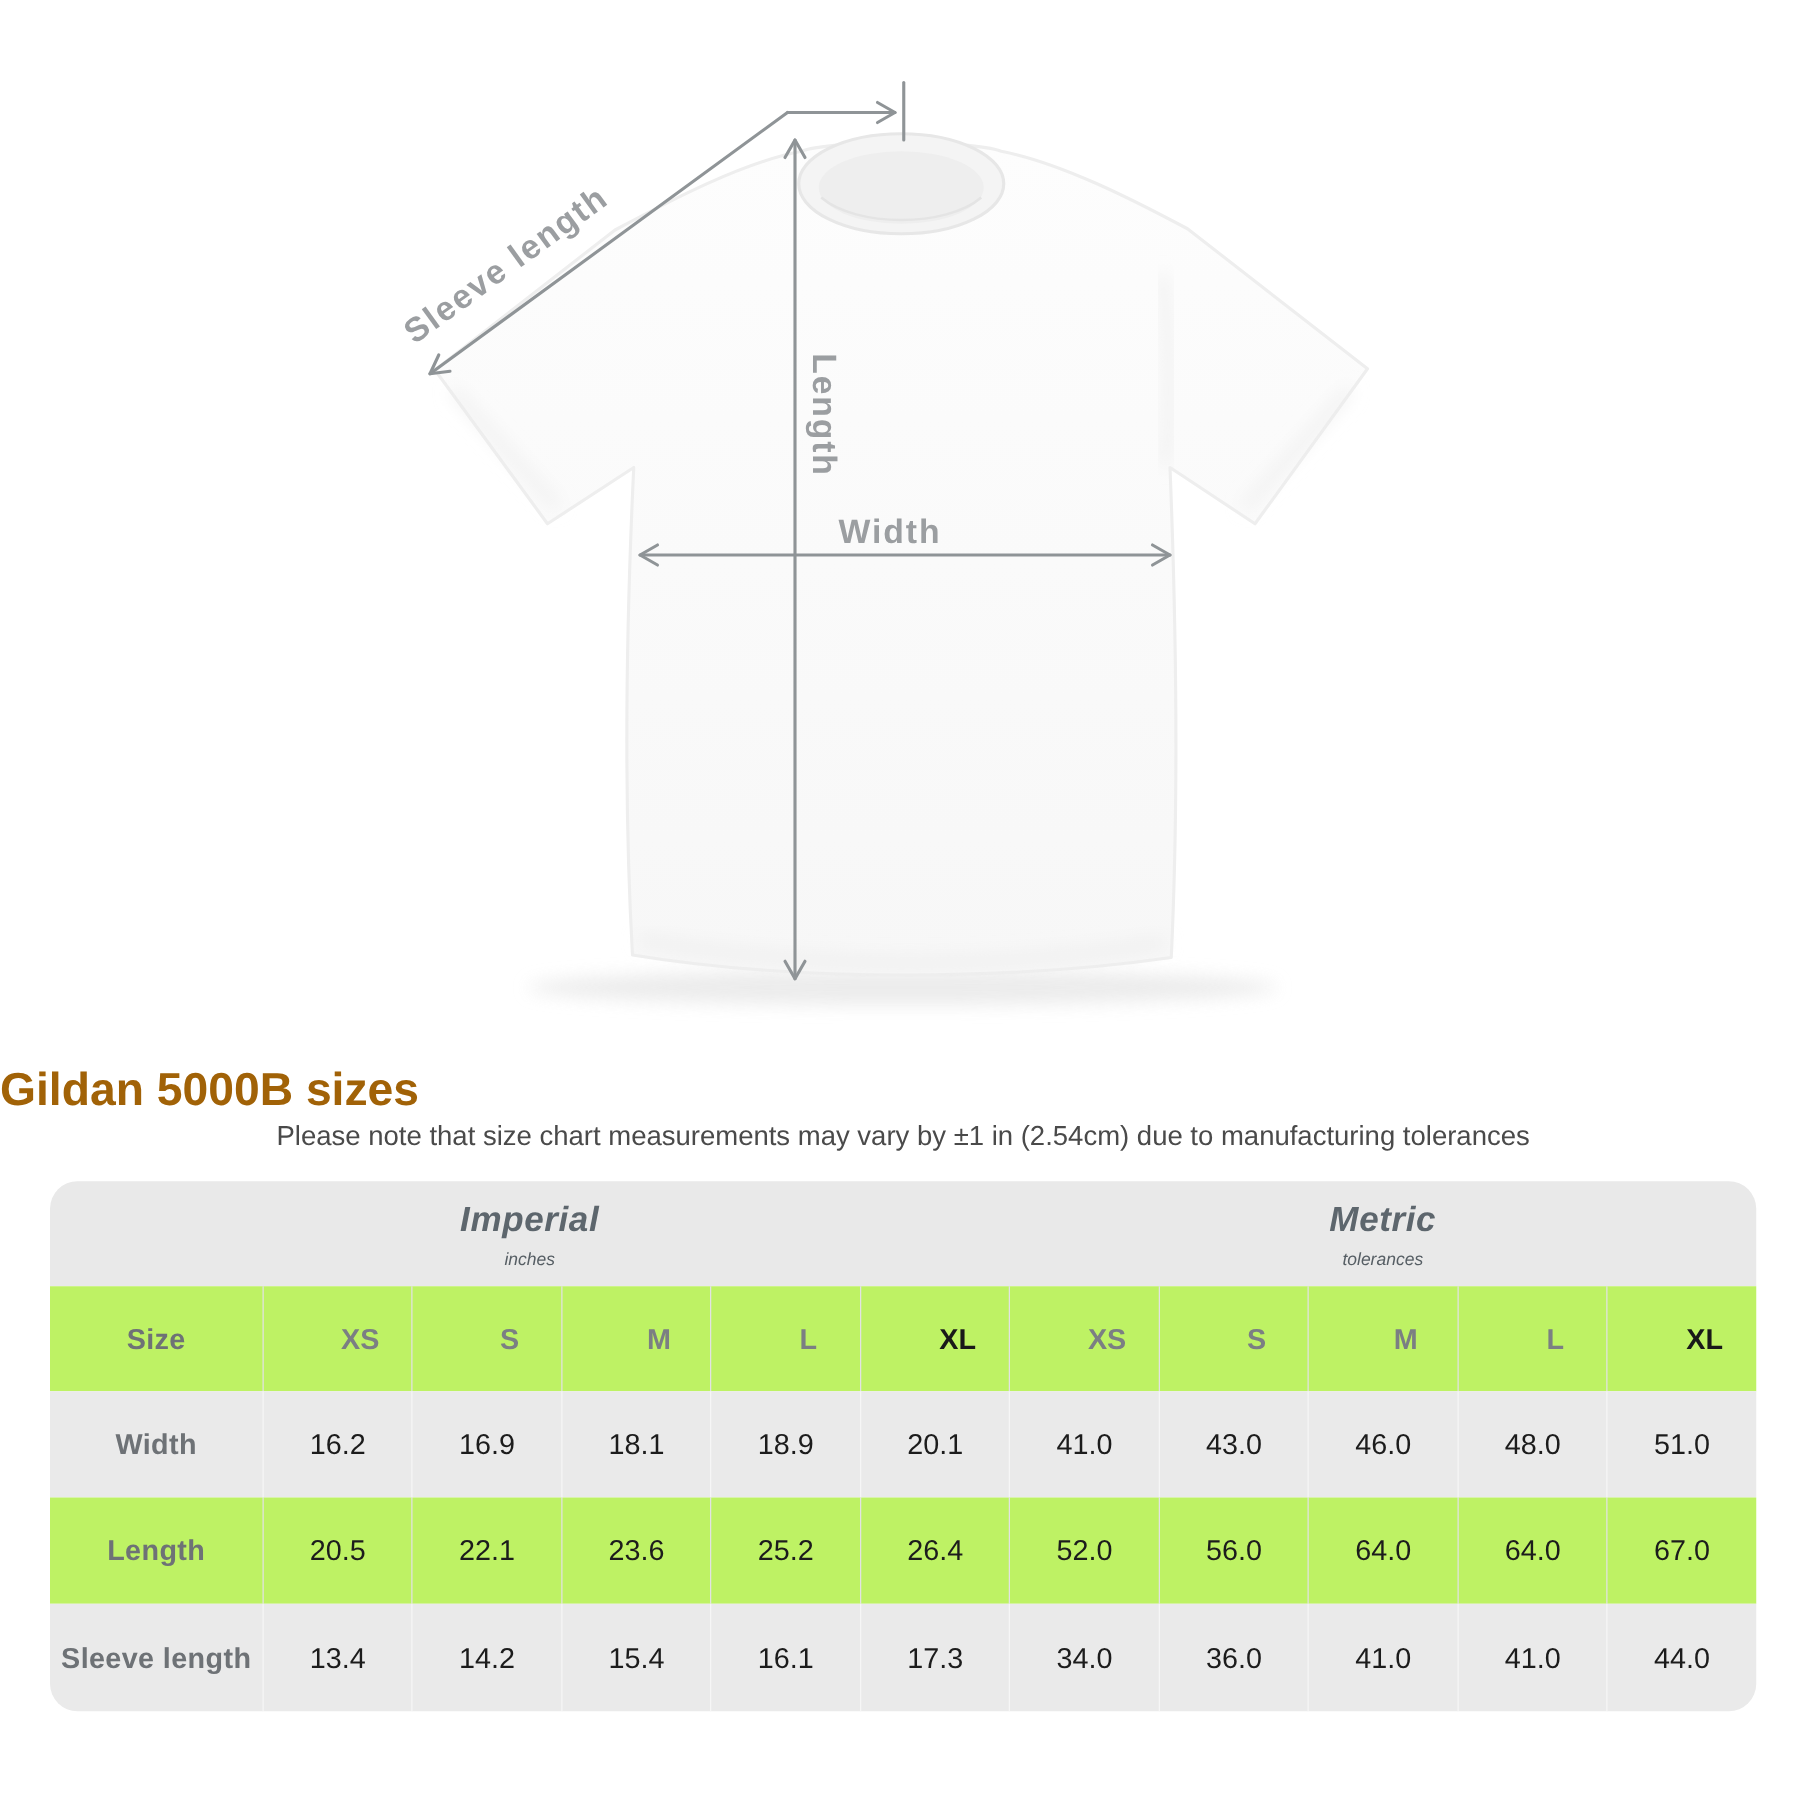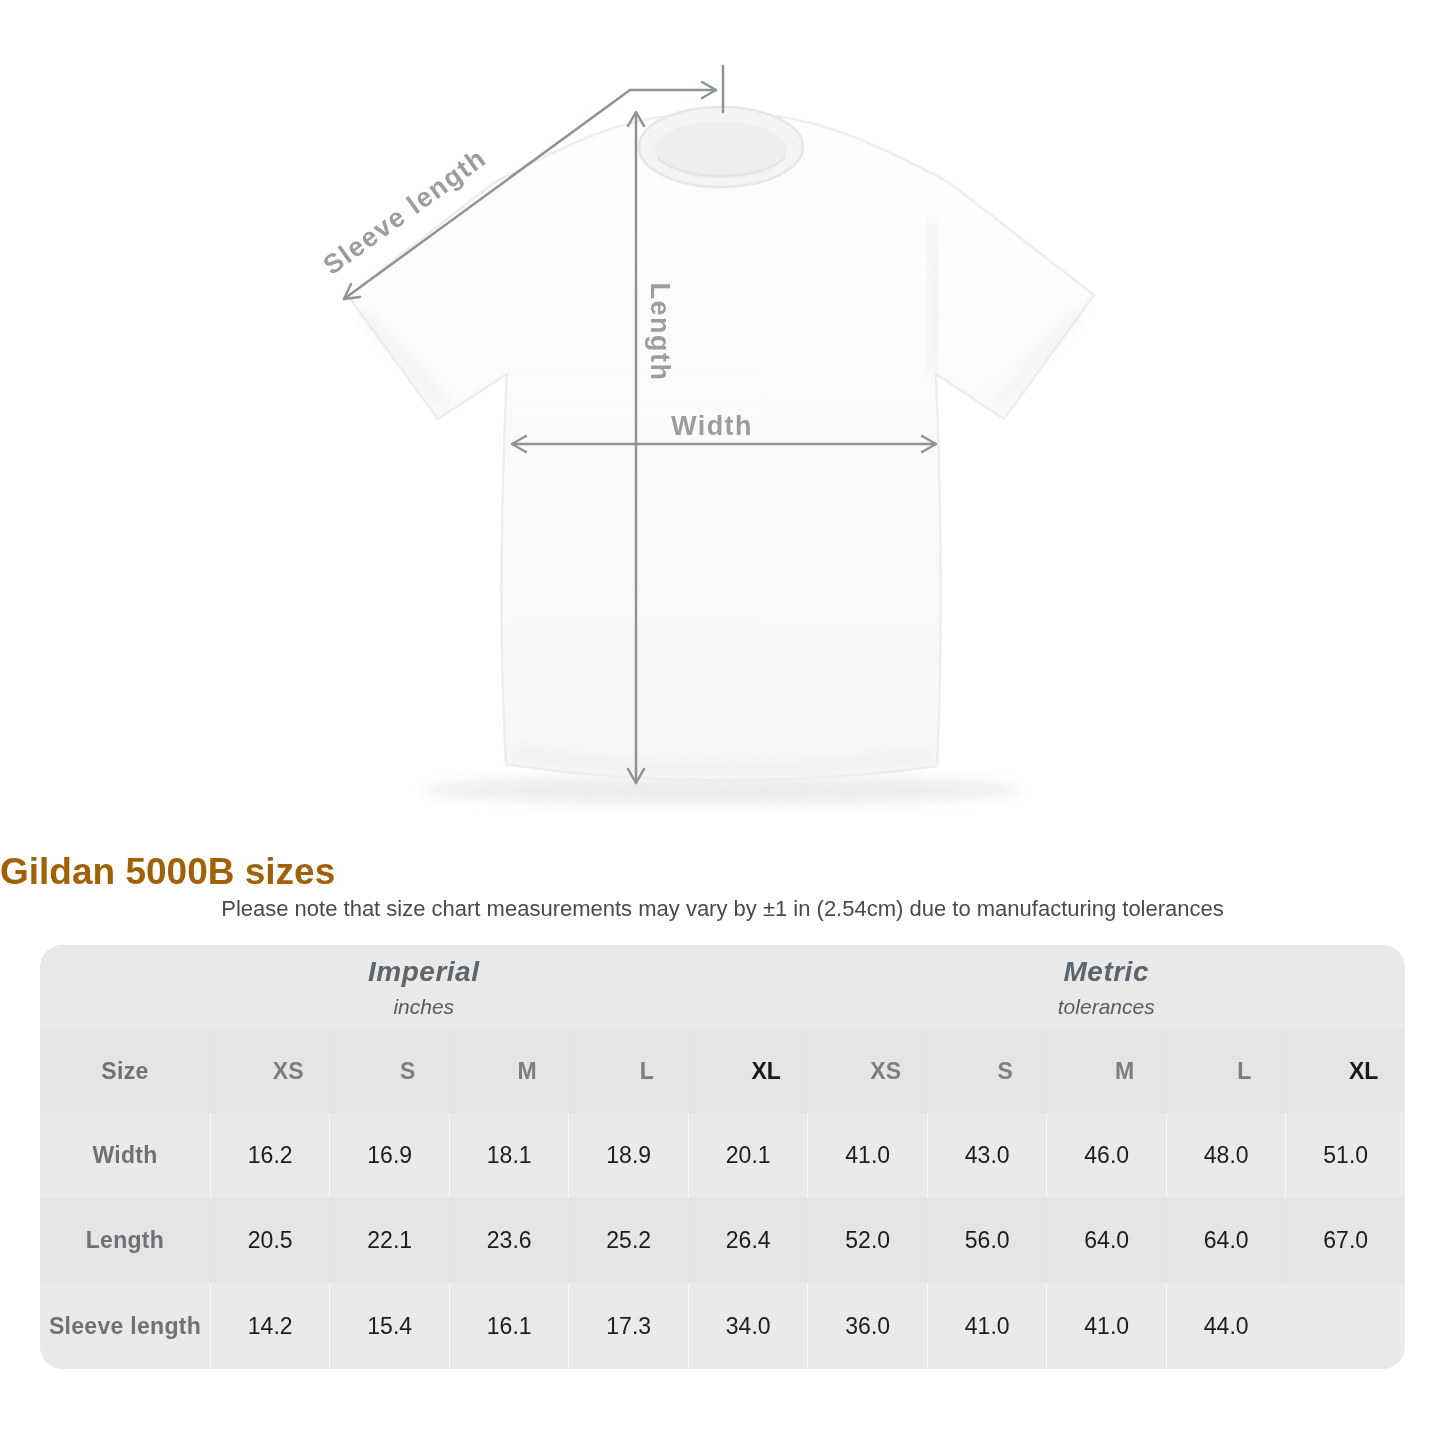--- a/index.html
+++ b/index.html
@@ -20,23 +20,23 @@
   .subtitle{ position:absolute; top:896px; left:0; width:100%; text-align:center;
              font-size:22px; color:#4a4a4a; }
 
   
   .size-table{ position:absolute; left:40px; top:945px; width:1365px; }
   .band{ height:84px; background:#e9e9e9; border-radius:22px 22px 0 0; display:flex; }
   .band-sec{ display:flex; flex-direction:column; align-items:center; justify-content:center; gap:7px; }
   .band-sec.imp{ width:56.225%; }
   .band-sec.met{ width:43.775%; }
   .band-title{ font-size:28px; font-weight:bold; font-style:italic; color:#5d666d; letter-spacing:.5px; }
-  .band-sub{ font-size:21px; font-style:italic; color:#565e64; }
+  .band-sub{ font-size:14px; font-style:italic; color:#565e64; }
 
-  .row{ display:flex; background:#e5e5e5; }
+  .row{ display:flex; background:#bef264; }
   .row.g{ background:#eaeaea; }
   .row.hdr{ height:84px; }
   .row.r1,.row.r2{ height:85px; }
   .row.last{ height:86px; border-radius:0 0 22px 22px; }
   .cell{ display:flex; align-items:center; justify-content:center; }
   .cell.lab{ width:12.45%; font-weight:bold; font-size:23px; color:#6e7276; letter-spacing:.3px; }
   .cell:not(.lab){ width:8.755%; }
   .row .cell + .cell{ border-left:1px solid #e2e2e2; }
   .row.g .cell + .cell{ border-left-color:#f6f6f6; }
   .cell.sz{ font-weight:bold; font-size:23px; color:#7b7f83;padding-left:36px; }
@@ -163,20 +163,21 @@
       <div class="cell val">26.4</div>
       <div class="cell val">52.0</div>
       <div class="cell val">56.0</div>
       <div class="cell val">64.0</div>
       <div class="cell val">64.0</div>
       <div class="cell val">67.0</div>
     </div>
 
     <div class="row g last">
       <div class="cell lab">Sleeve length</div>
+      <div class="cell val">13.4</div>
       <div class="cell val">14.2</div>
       <div class="cell val">15.4</div>
       <div class="cell val">16.1</div>
       <div class="cell val">17.3</div>
       <div class="cell val">34.0</div>
       <div class="cell val">36.0</div>
       <div class="cell val">41.0</div>
       <div class="cell val">41.0</div>
       <div class="cell val">44.0</div>
     </div>

